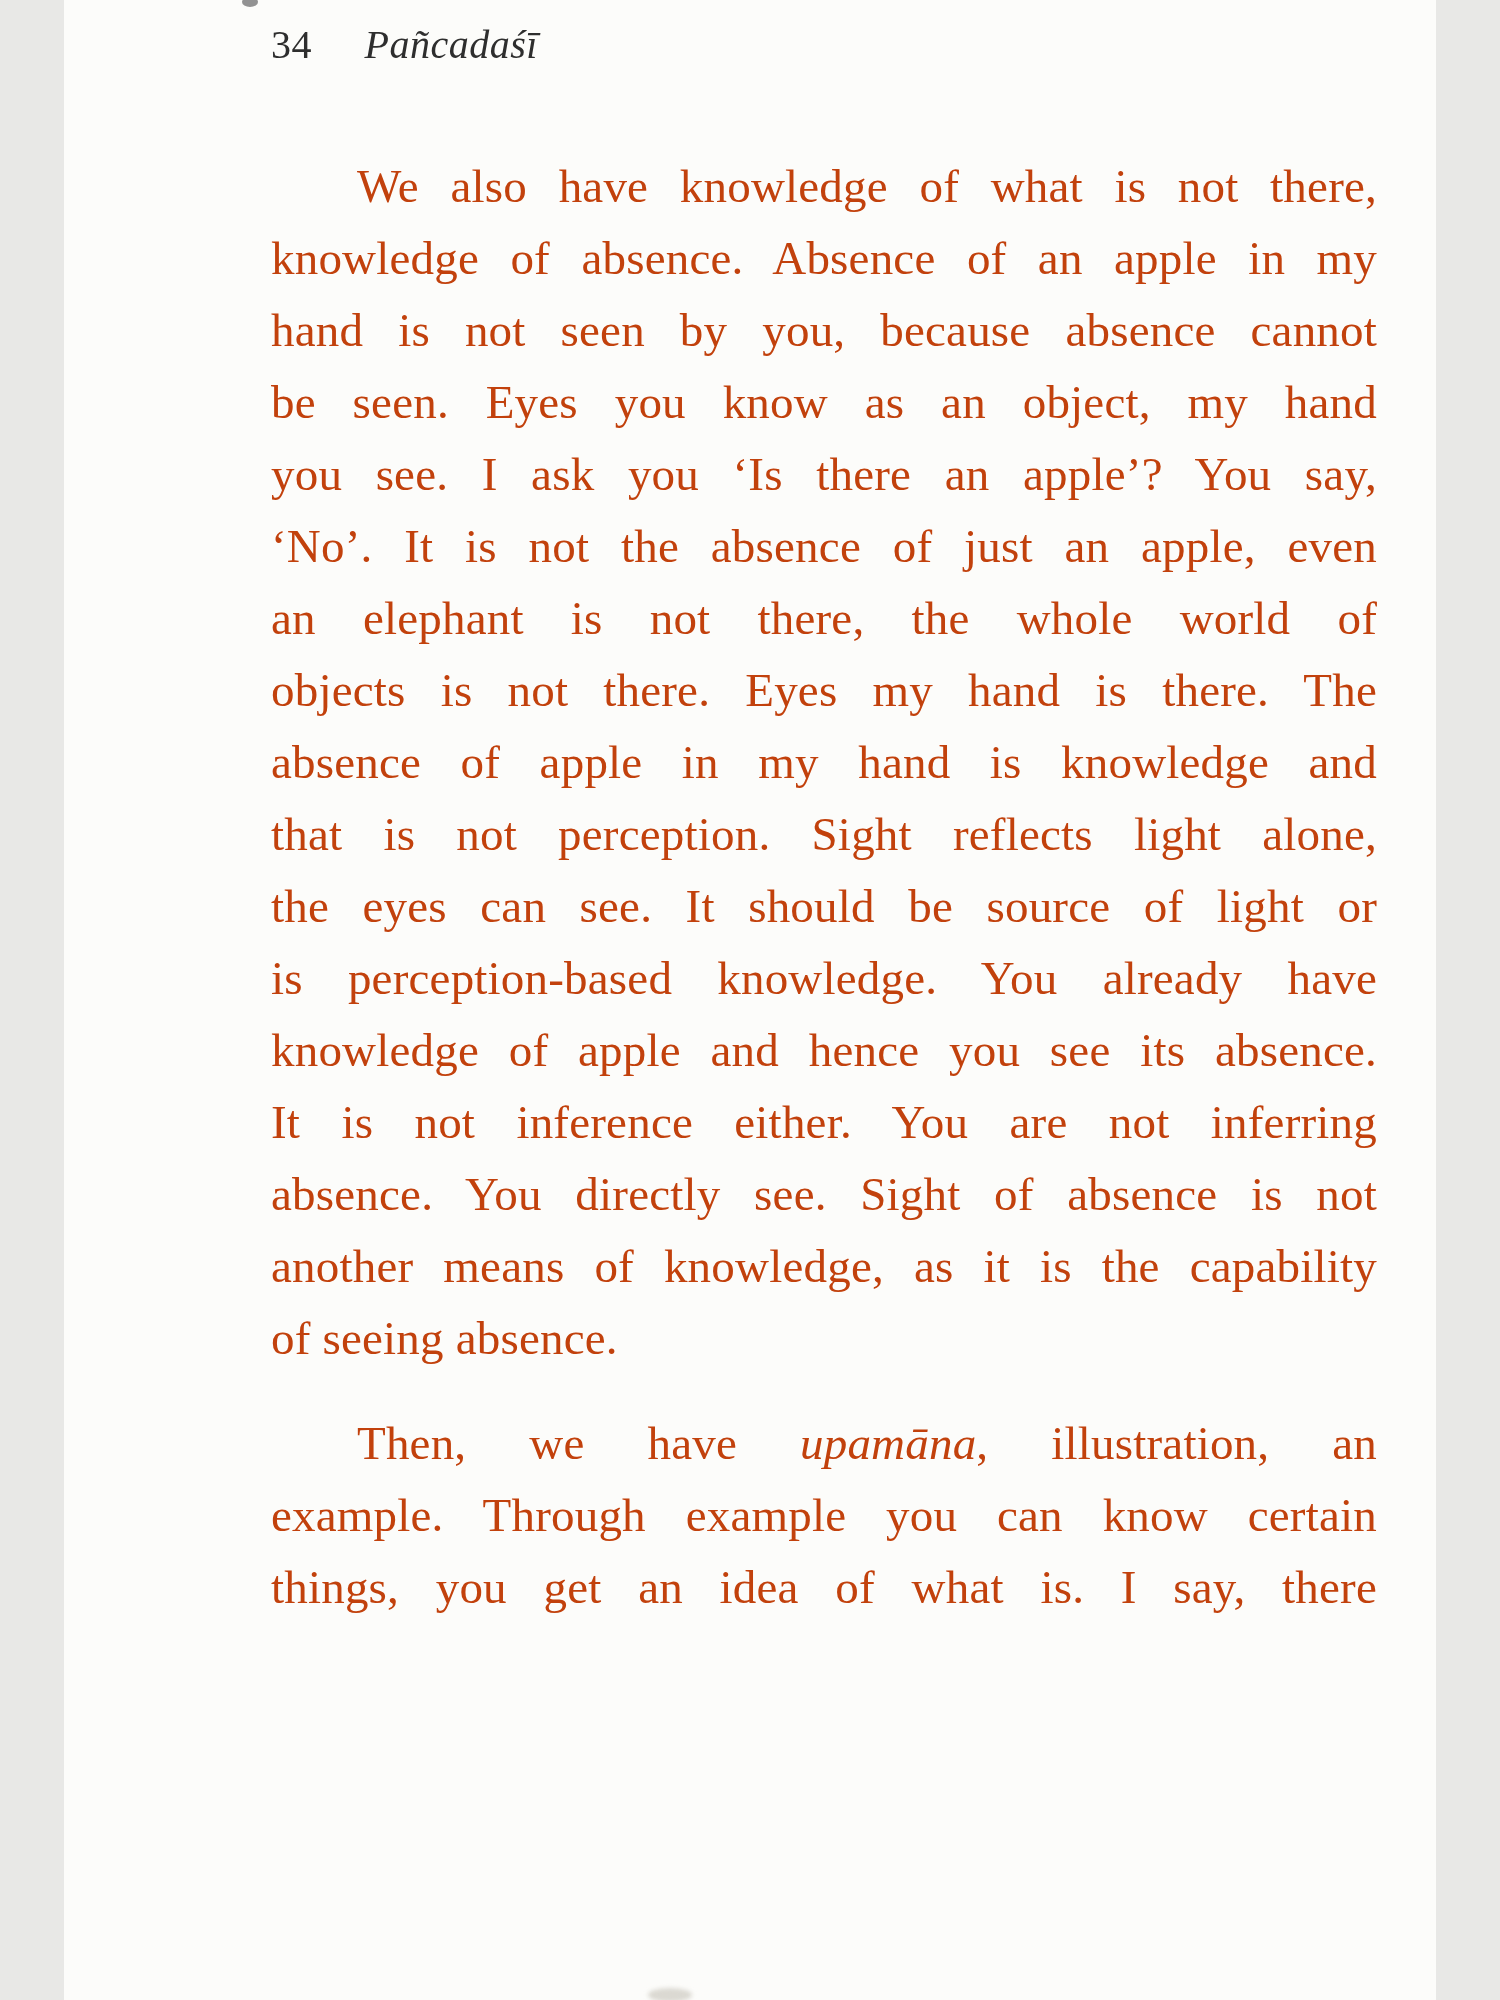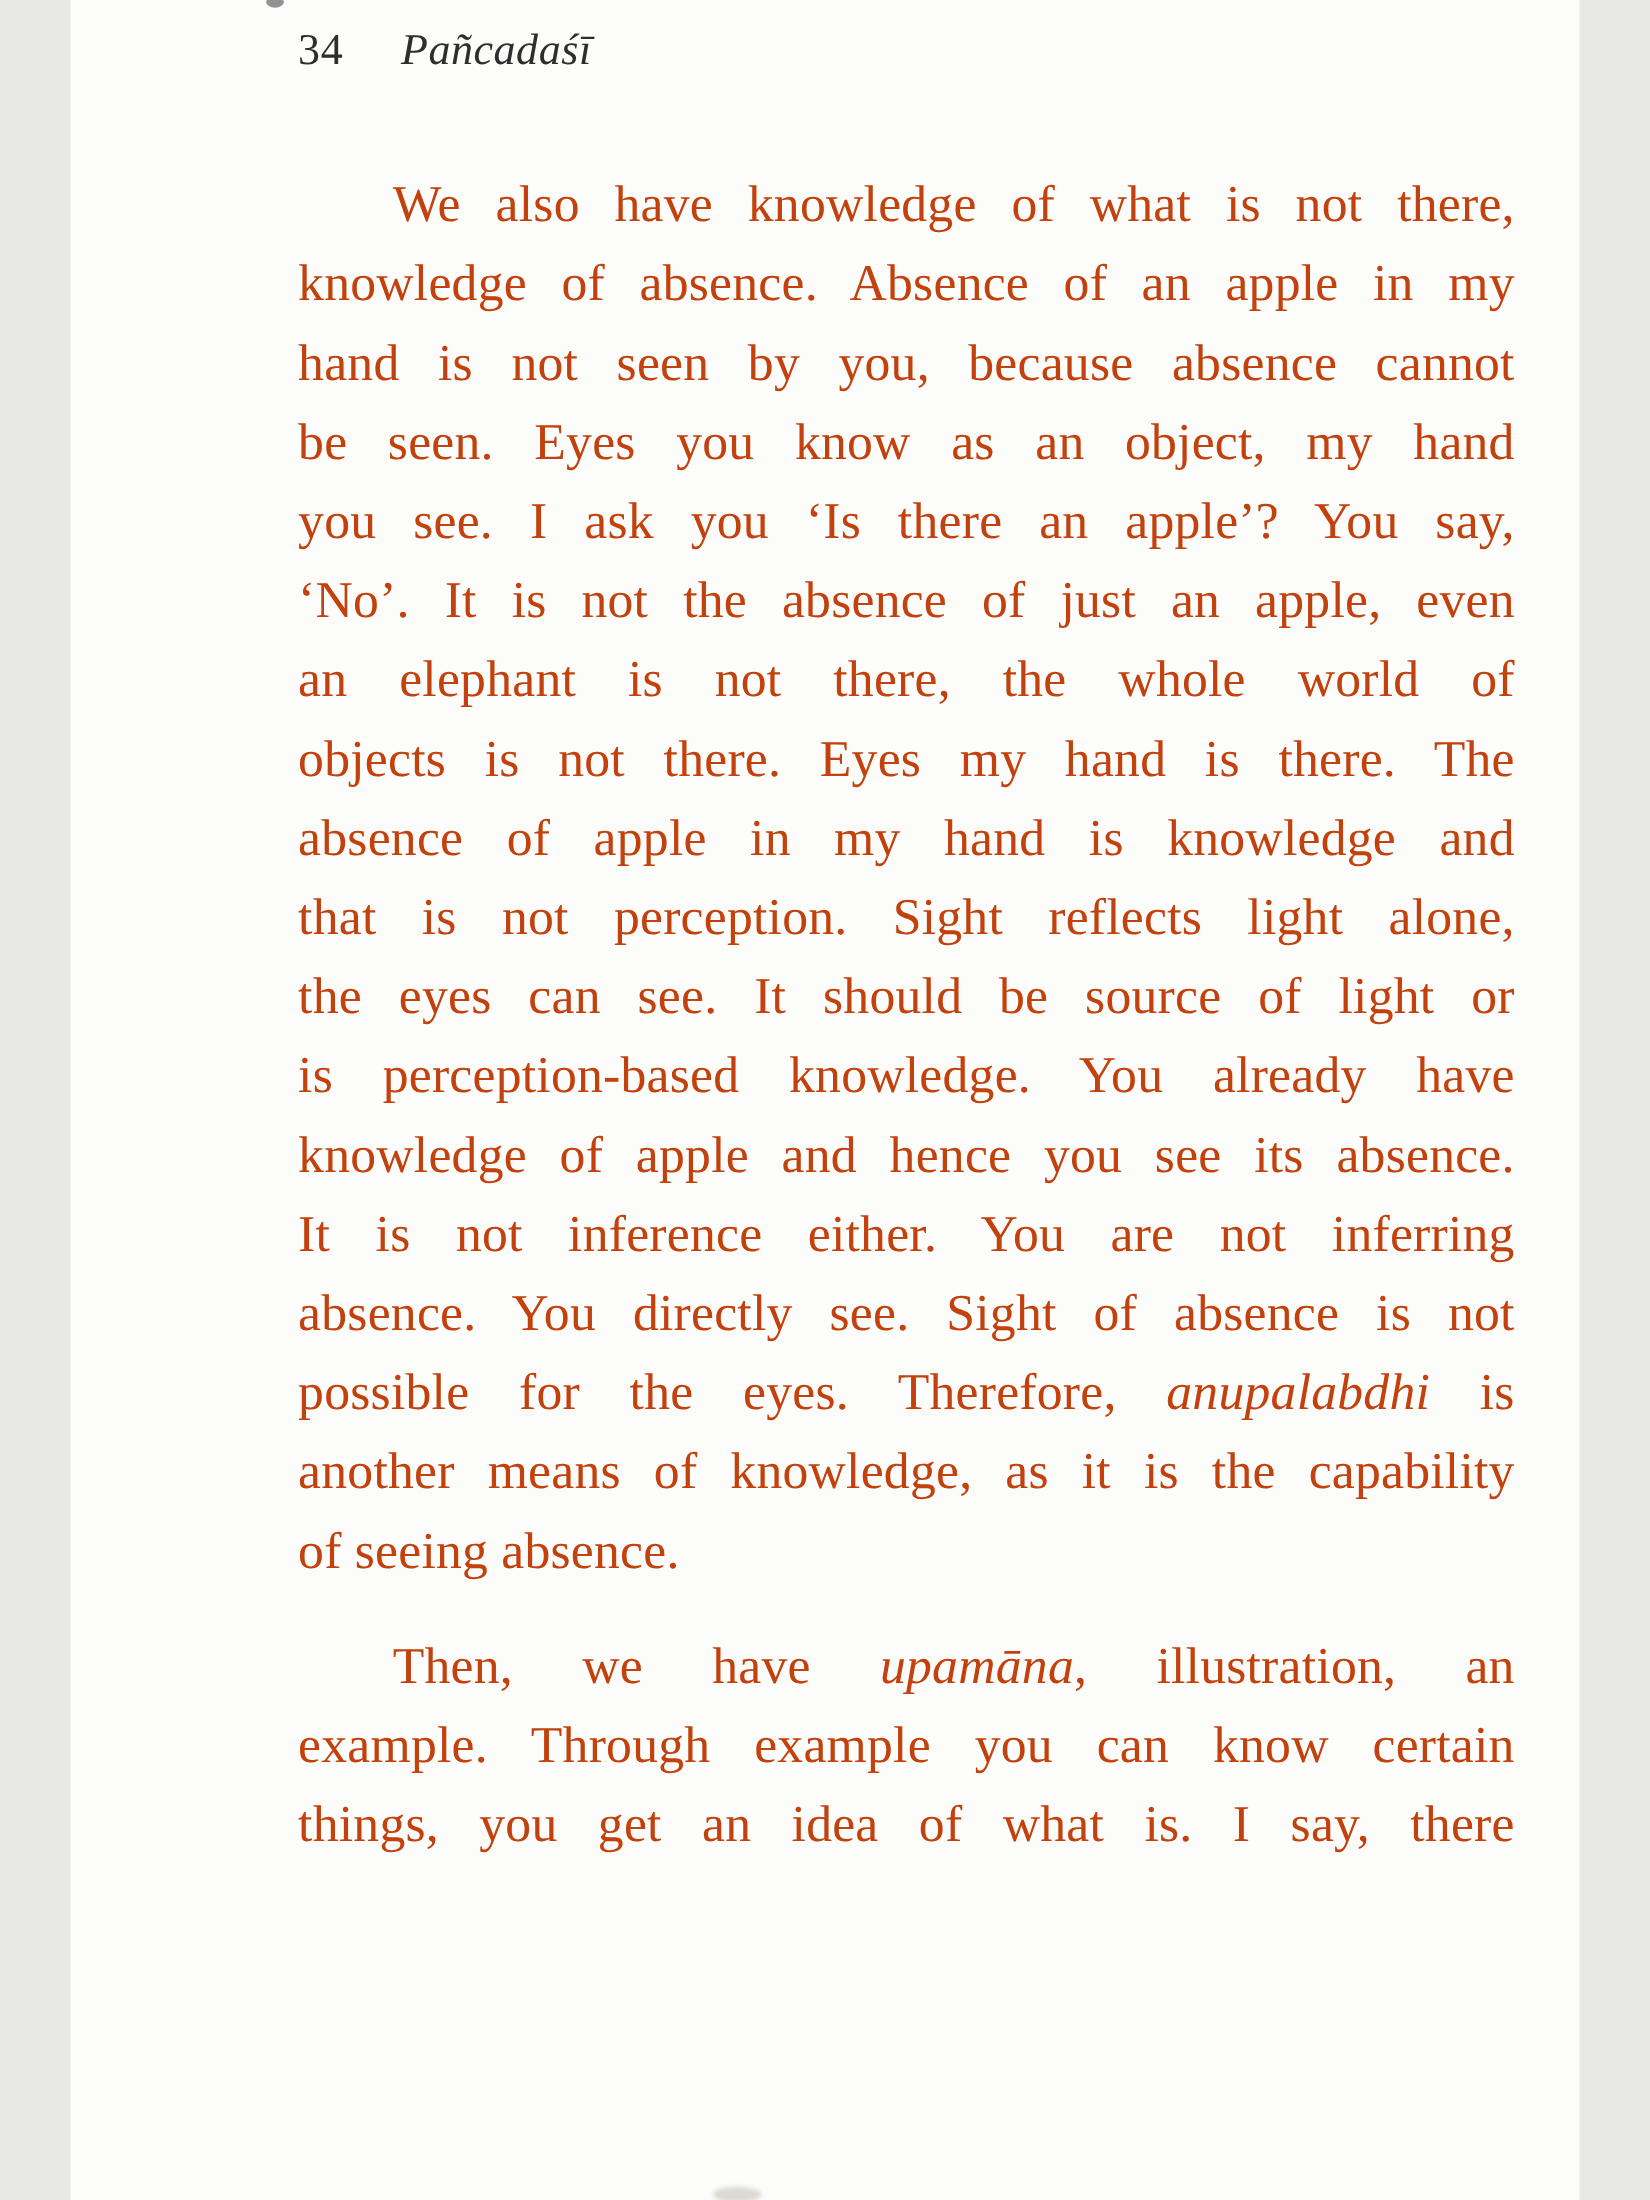--- a/index.html
+++ b/index.html
@@ -71,21 +71,20 @@
         <div class="line"><span>‘No’. It is not the absence of just an apple, even</span></div>
         <div class="line"><span>an elephant is not there, the whole world of</span></div>
         <div class="line"><span>objects is not there. Eyes my hand is there. The</span></div>
         <div class="line"><span>absence of apple in my hand is knowledge and</span></div>
         <div class="line"><span>that is not perception. Sight reflects light alone,</span></div>
         <div class="line"><span>the eyes can see. It should be source of light or</span></div>
         <div class="line"><span>is perception-based knowledge. You already have</span></div>
         <div class="line"><span>knowledge of apple and hence you see its absence.</span></div>
         <div class="line"><span>It is not inference either. You are not inferring</span></div>
         <div class="line"><span>absence. You directly see. Sight of absence is not</span></div>
-        <div class="line"><span>possible for the eyes. Therefore, </span><i>anupalabdhi</i><span> is</span></div>
         <div class="line"><span>another means of knowledge, as it is the capability</span></div>
         <div class="line last-left"><span>of seeing absence.</span></div>
       </div>
       <div class="paragraph">
         <div class="line first"><span>Then, we have </span><i>upamāna</i><span>, illustration, an</span></div>
         <div class="line"><span>example. Through example you can know certain</span></div>
         <div class="line"><span>things, you get an idea of what is. I say, there</span></div>
       </div>
     </div>
   <div class="artifact artifact-top"></div>

